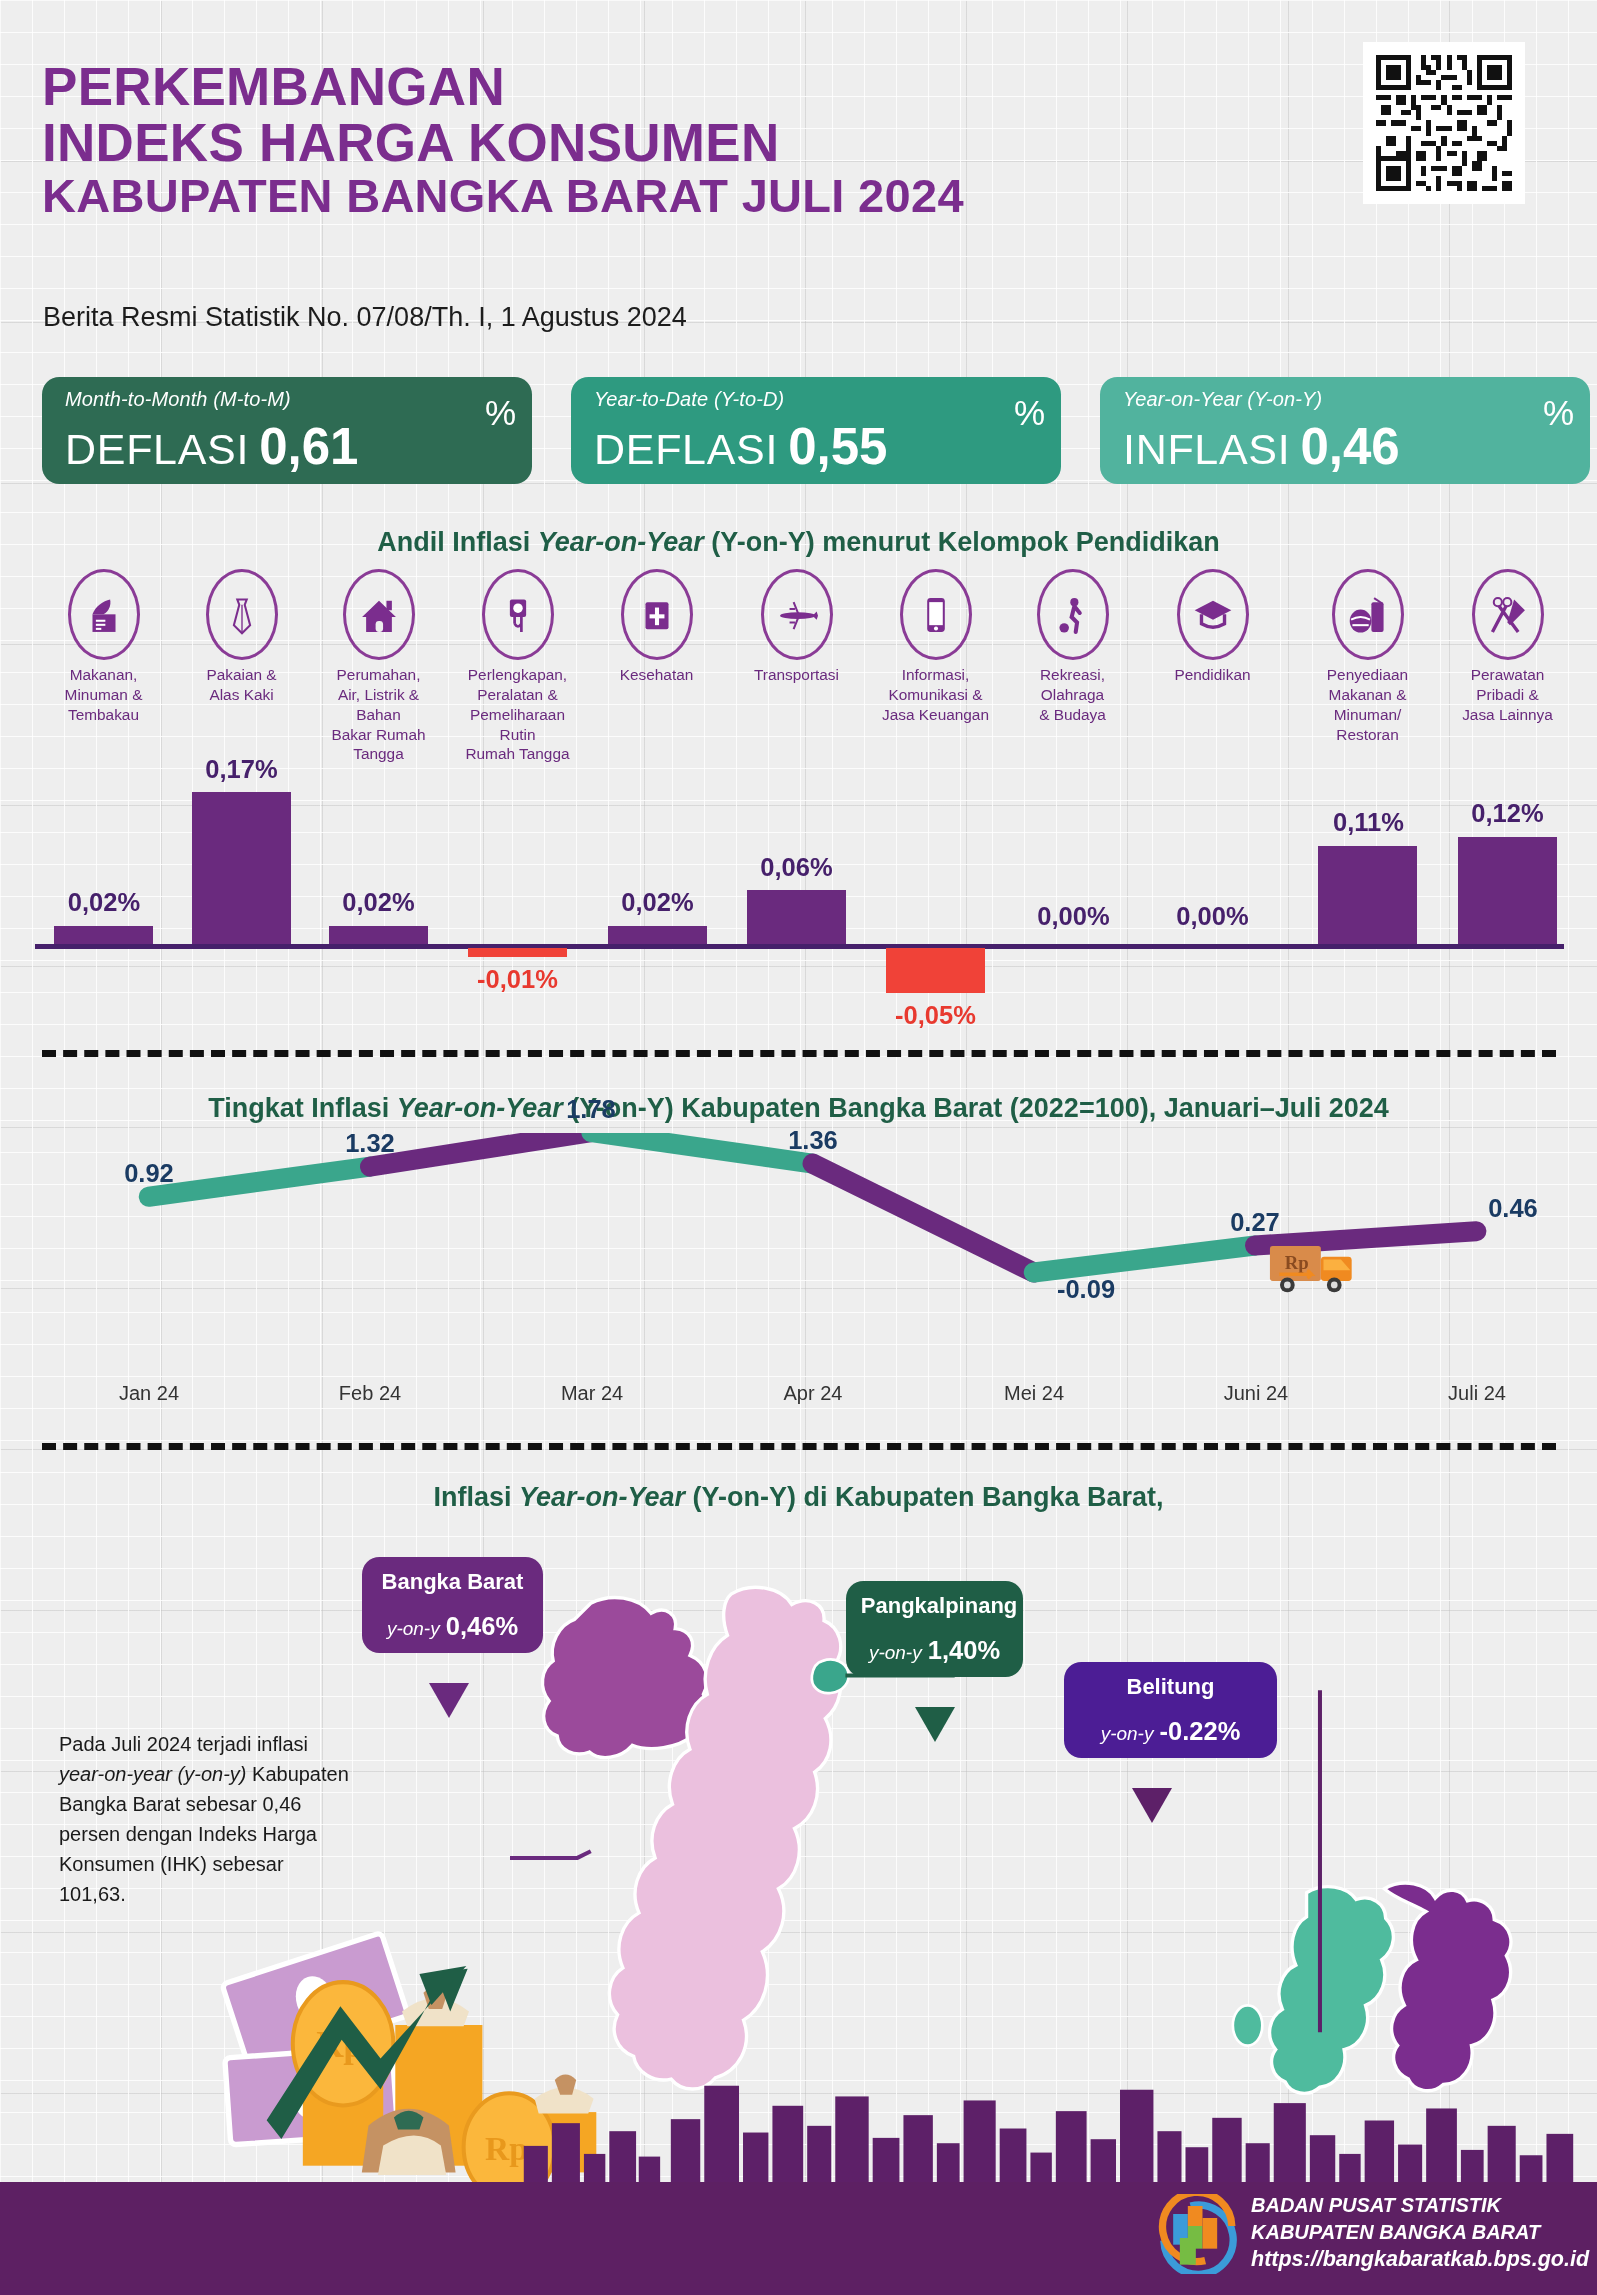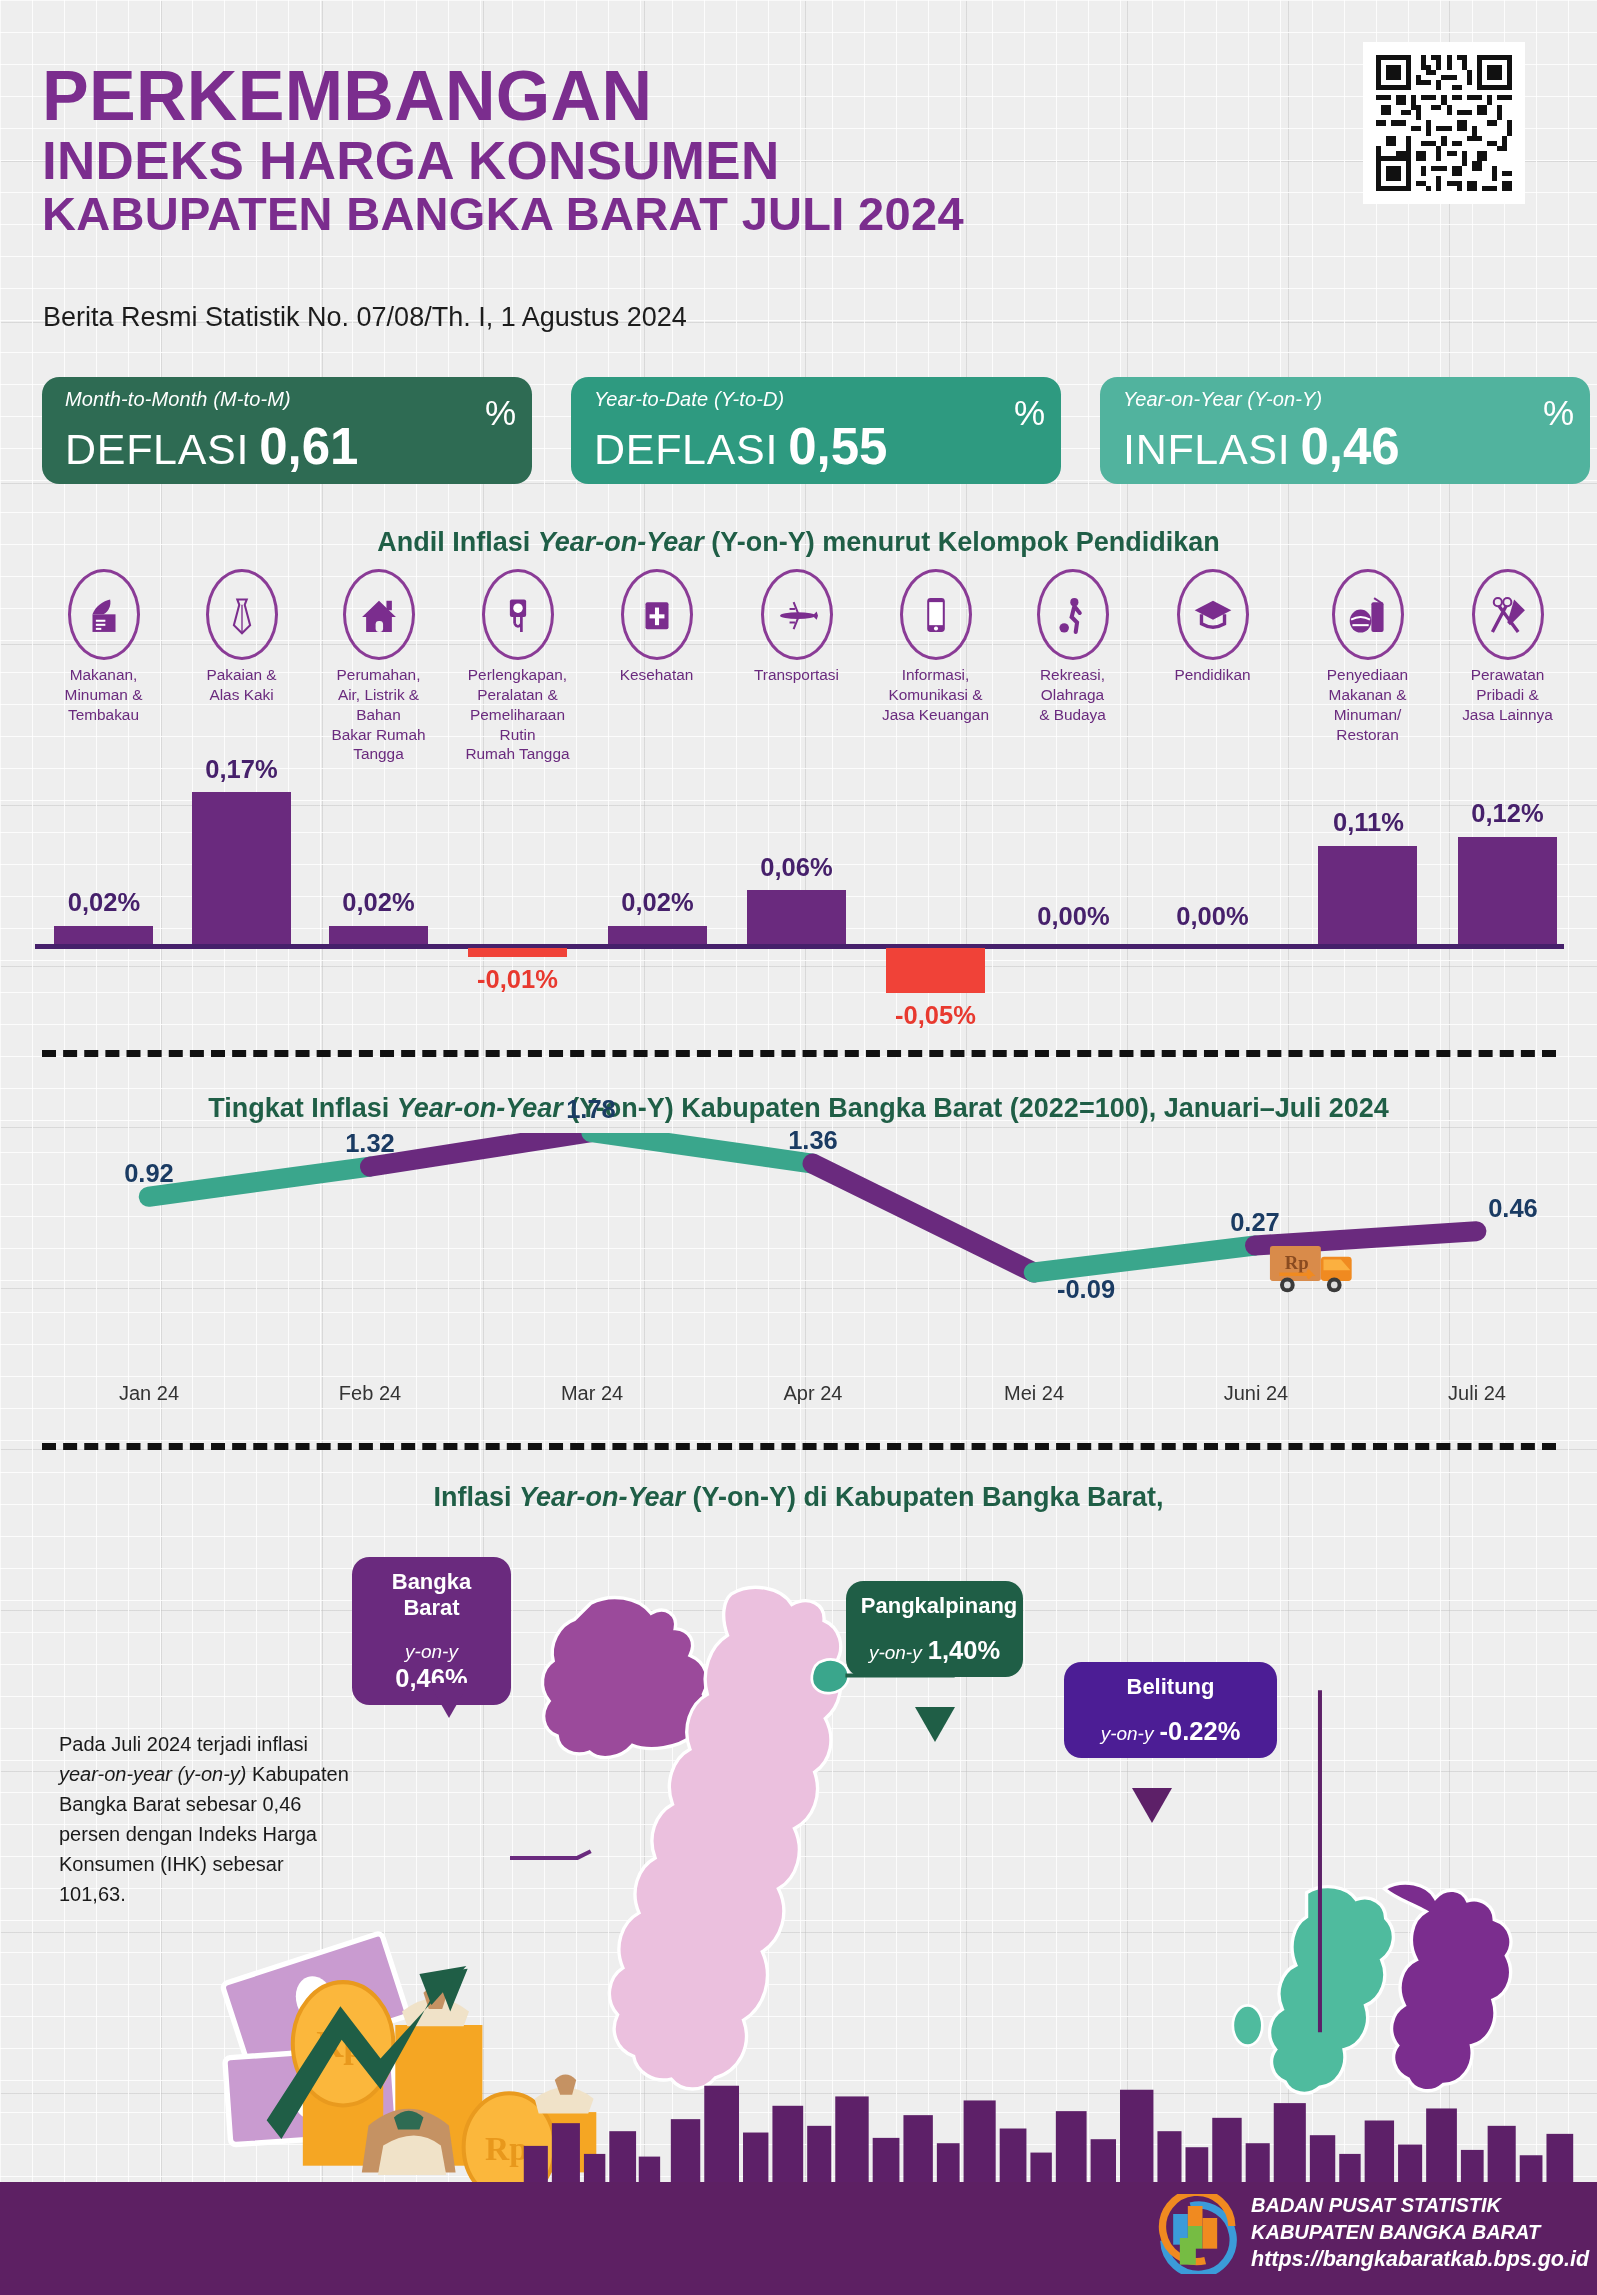--- a/index.html
+++ b/index.html
@@ -23,21 +23,21 @@
   }
   #page { position: absolute; inset: 0; }
 
   
   .title-block { position: absolute; left: 42px; top: 59px; }
   .t-line {
     font-weight: bold; color: #7B2D8E;
     letter-spacing: 0.3px; line-height: 1.06;
     white-space: nowrap;
   }
-  .t1 { font-size: 70px; }
+  .t1 { font-size: 53px; }
   .t2 { font-size: 53px; }
   .t3 { font-size: 47px; }
   .subtitle {
     position: absolute; left: 43px; top: 302px;
     font-size: 27px; color: #1c1c1c;
   }
   .qr {
     position: absolute; left: 1363px; top: 42px;
     width: 162px; height: 162px; background: #fff; padding: 8px;
   }
@@ -450,21 +450,21 @@
 
     <ellipse cx="1100" cy="690" rx="22" ry="30" fill="#4FBB9E" stroke="#fff" stroke-width="4"></ellipse>
 
     <polyline points="-10,440 100,440 120,430" fill="none" stroke="#6A2A7E" stroke-width="6"></polyline>
 
     <polyline points="500,168 660,168 660,28" fill="none" stroke="#1F5E46" stroke-width="6"></polyline>
 
     <line x1="1208" y1="700" x2="1208" y2="190" stroke="#5D2068" stroke-width="6"></line>
   </svg>
 
-  <div class="callout" style="left:352px;top:1557px;width:159px;background:#6A2A7E">
+  <div class="callout" style="left:362px;top:1557px;width:181px;background:#6A2A7E">
     <div class="cname">Bangka Barat</div>
     <div class="cval"><i>y-on-y</i> <b>0,46%</b></div>
   </div>
   <div class="tail" style="left:429px;top:1683px;border-top:35px solid #6A2A7E"></div>
 
   <div class="callout" style="left:846px;top:1581px;width:177px;background:#1F5E46">
     <div class="cname">Pangkalpinang</div>
     <div class="cval"><i>y-on-y</i> <b>1,40%</b></div>
   </div>
   <div class="tail" style="left:915px;top:1707px;border-top:35px solid #1F5E46"></div>

